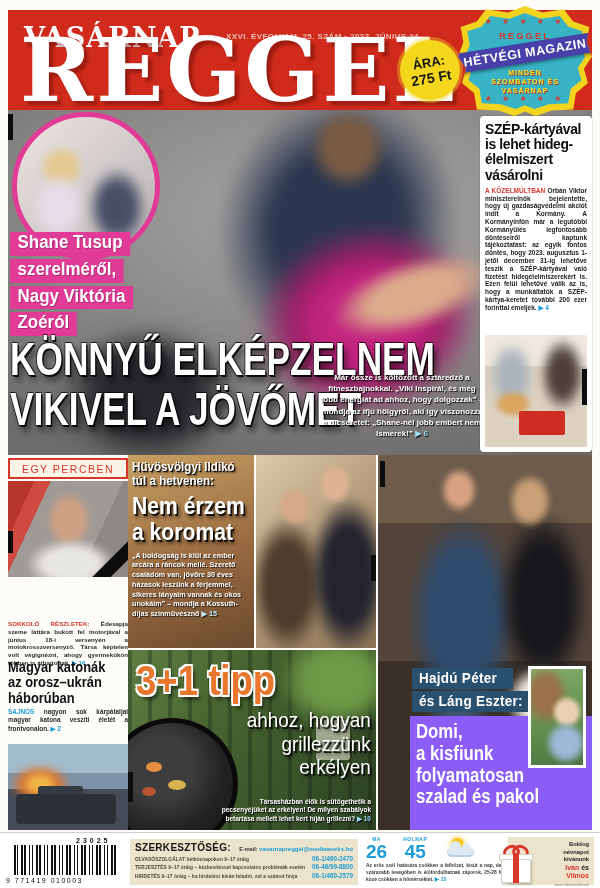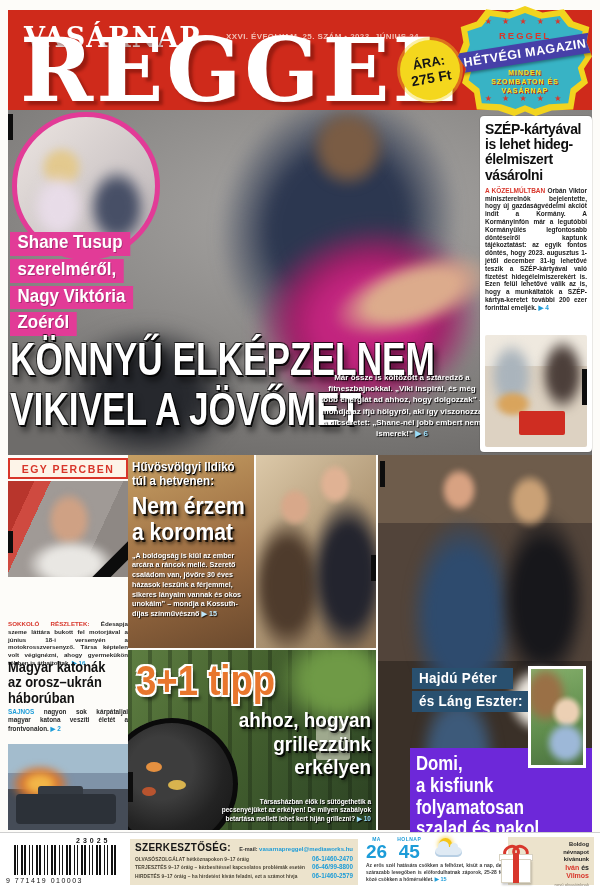--- a/index.html
+++ b/index.html
@@ -86,21 +86,21 @@
     background:radial-gradient(closest-side,#aab4bc 55%,rgba(170,180,188,0))}
   .rp-woman{left:55px;top:2px;width:45px;height:75px;filter:blur(4px);
     background:radial-gradient(closest-side,#4c3f3a 55%,rgba(76,63,58,0))}
   .rp-bread{left:8px;top:55px;width:40px;height:28px;filter:blur(2px);
     background:radial-gradient(closest-side,#d9a45c 55%,rgba(217,164,92,0))}
   .rp-basket{position:absolute;left:34px;bottom:12px;width:46px;height:24px;background:#cf2d22;border-radius:2px}
 
   
   .epb{left:8px;top:458px;width:120px;height:21px;background:#d8362a;padding:2px}
   .epb-in{background:#fdf4e8;height:100%;display:flex;align-items:center;justify-content:center;
-    color:#d8362a;font-weight:bold;font-size:10.5px;letter-spacing:1.5px}
+    color:#d8362a;font-weight:normal;font-size:10.5px;letter-spacing:1.5px}
   .bence-photo{left:8px;top:481px;width:120px;height:96px;overflow:hidden;
     background:linear-gradient(115deg,#b8352c 0 16%,#cf4a40 16% 26%,#a09a96 26% 70%,#8e8884 70%)}
   .bp-face{left:38px;top:10px;width:46px;height:58px;filter:blur(2px);
     background:radial-gradient(closest-side,#cfa184 60%,rgba(207,161,132,0))}
   .bp-shirt{left:18px;top:58px;width:90px;height:50px;filter:blur(3px);
     background:radial-gradient(closest-side,#e9e7e3 60%,rgba(233,231,227,0))}
   .bp-ribbon{position:absolute;right:-16px;bottom:6px;width:60px;height:13px;background:#0c0c0c;
     transform:rotate(-45deg)}
   .bence-h div{font-size:11.5px;font-weight:bold;color:#141414;line-height:1.15;transform:scaleX(.97);
     transform-origin:0 0;white-space:nowrap}
@@ -171,34 +171,34 @@
       radial-gradient(8px 8px at 35% 35%,#e08030 60%,rgba(0,0,0,0)),
       radial-gradient(8px 8px at 55% 30%,#e8c050 60%,rgba(0,0,0,0)),
       radial-gradient(9px 9px at 45% 55%,#c04030 60%,rgba(0,0,0,0));
     box-shadow:inset 0 0 0 5px #0a0a0a}
   .gr-food1{position:absolute;left:18px;bottom:58px;width:16px;height:10px;background:#e49040;border-radius:50%}
   .gr-food2{position:absolute;left:40px;bottom:40px;width:18px;height:10px;background:#d8b34e;border-radius:50%}
   .gr-food3{position:absolute;left:14px;bottom:34px;width:14px;height:9px;background:#b8542f;border-radius:50%}
   .tipp-big{position:absolute;left:8px;top:6px;font-size:43px;font-weight:bold;color:#e8762d;
     transform:scaleX(.85);transform-origin:0 0;white-space:nowrap;
     text-shadow:-2px -2px 0 #fff,2px -2px 0 #fff,-2px 2px 0 #fff,2px 2px 0 #fff,4px 5px 4px rgba(0,0,0,.5)}
-  .tipp-sub{position:absolute;right:5px;top:58px;text-align:right;color:#fff;font-weight:bold}
+  .tipp-sub{position:absolute;right:5px;top:58px;text-align:right;color:#fff;font-weight:normal}
   .tipp-sub div{font-size:21px;line-height:1.12;transform:scaleX(.9);transform-origin:100% 0;white-space:nowrap;
     text-shadow:2px 2px 0 rgba(0,0,0,.8),3px 3px 4px rgba(0,0,0,.6)}
   .tipp-b{position:absolute;right:5px;bottom:6px;width:152px;font-size:6.5px;font-weight:bold;color:#fff;
     text-align:right;line-height:1.35;text-shadow:1px 1px 1px #000}
   .tipp-b .ref{color:#9adcf8}
 
   
   .hj-k{position:absolute;background:#29506f;color:#fff;font-weight:bold;font-size:15px;
     padding:1px 7px 3px;z-index:5;white-space:nowrap;letter-spacing:.3px}
   .hj-k div{transform:scaleX(.9);transform-origin:0 50%}
   .hj-k1{left:412px;top:668px}
   .hj-k2{left:412px;top:691px}
-  .hj-block{left:410px;top:748px;width:182px;height:114px;background:#6d28d9;color:#fff;
+  .hj-block{left:410px;top:716px;width:182px;height:114px;background:#8b5cf6;color:#fff;
     padding:5px 6px;z-index:4}
   .hj-block div{font-size:19.5px;font-weight:bold;line-height:1.12;transform:scaleX(.86);
     transform-origin:0 0;white-space:nowrap}
   .baby{left:528px;top:666px;width:58px;height:102px;border:3px solid #fff;z-index:6;overflow:hidden;
     background:linear-gradient(160deg,#86b06c,#5f8c4c 60%,#4a7140)}
   .bb-mom{left:-8px;top:-4px;width:45px;height:60px;filter:blur(3px);
     background:radial-gradient(closest-side,#9a7046 60%,rgba(154,112,70,0))}
   .bb-head{left:20px;top:26px;width:32px;height:34px;filter:blur(1px);
     background:radial-gradient(closest-side,#ecd0b4 60%,rgba(236,208,180,0))}
   .bb-shirt{left:14px;top:52px;width:42px;height:44px;filter:blur(2px);
@@ -212,21 +212,21 @@
   .bc-num{position:absolute;left:6px;top:44px;font-size:7px;letter-spacing:1.5px;color:#111}
   .edit{position:absolute;left:130px;top:6px;width:228px;height:46px;background:#ece3cc;padding:3px 5px 2px}
   .ed-row1{display:flex;justify-content:space-between;align-items:baseline}
   .ed-title{font-size:10px;font-weight:bold;color:#161616;letter-spacing:.3px}
   .ed-mail{font-size:5.5px;font-weight:bold;color:#333}
   .ed-mail .ref-blue{font-size:6px}
   .ed-r{display:flex;justify-content:space-between;align-items:baseline;margin-top:1.5px}
   .ed-svc{font-size:4.8px;font-weight:bold;color:#4a4436;letter-spacing:.1px}
   .ed-ph{font-size:6.3px;font-weight:bold;color:#1d9cd8;white-space:nowrap;margin-left:4px}
   .wx{position:absolute;left:366px;top:3px;width:140px;height:50px}
-  .wx-top{display:flex;align-items:flex-start;gap:10px}
+  .wx-top{display:flex;align-items:flex-start;gap:16px}
   .wx-col{text-align:center}
   .wx-lab{font-size:5px;font-weight:bold;color:#1d9cd8;letter-spacing:.5px}
   .wx-t{font-size:19px;font-weight:bold;color:#1d9cd8;line-height:1}
   .wx-ic{position:relative;width:34px;height:22px;margin-top:2px}
   .sun{position:absolute;left:8px;top:0;width:13px;height:13px;border-radius:50%;background:#f5c518;
     box-shadow:0 0 4px 1px rgba(245,197,24,.7)}
   .cloud{position:absolute;left:4px;top:9px;width:27px;height:10px;background:#dfeaf4;border-radius:6px;
     box-shadow:inset 0 -2px 0 #b8cfe4}
   .cloud:before{content:"";position:absolute;left:3px;top:-6px;width:11px;height:11px;border-radius:50%;background:#dfeaf4}
   .cloud:after{content:"";position:absolute;right:4px;top:-4px;width:8px;height:8px;border-radius:50%;background:#dfeaf4}

